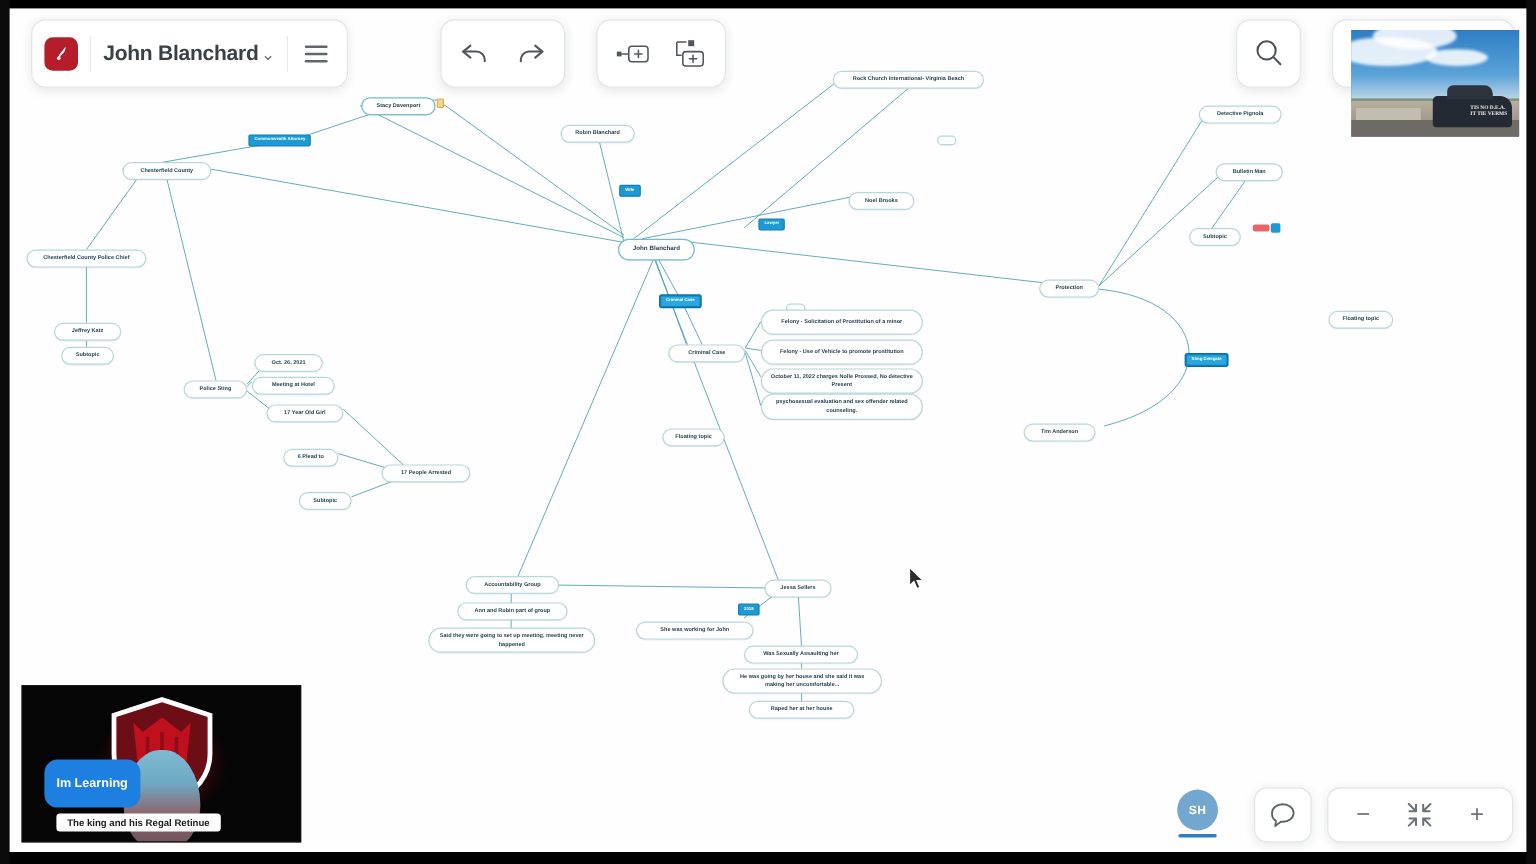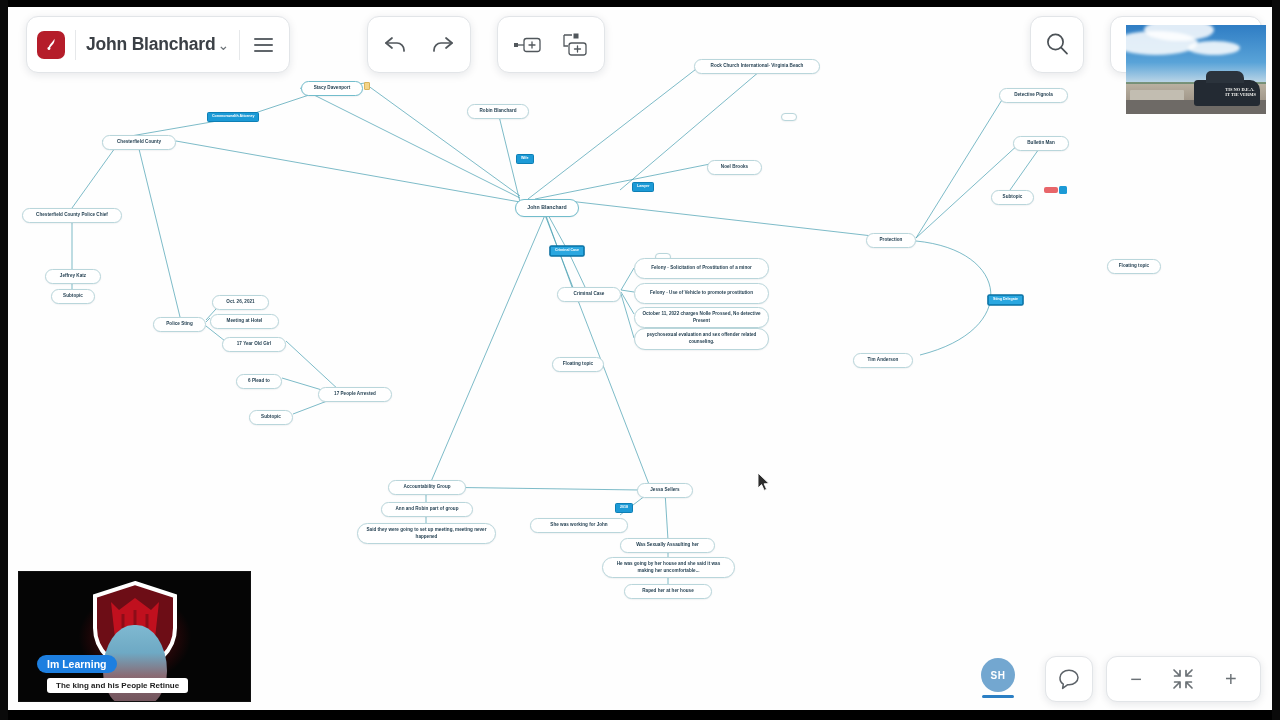--- a/index.html
+++ b/index.html
@@ -203,21 +203,21 @@
   }
   .head {
     position: absolute; left: 50%; bottom: -6px; transform: translateX(-50%);
     width: 64px; height: 82px; z-index: 4;
     background: linear-gradient(#7fb9d1 0%, #6ea9c4 34%, #8a6b74 62%, #6d4f57 100%);
     border-radius: 48% 48% 40% 40% / 56% 56% 44% 44%;
   }
   .badge-live {
     position: absolute; left: 18px; bottom: 28px; z-index: 6;
     background: #1d7fe0; color: #fff; font-size: 10.5px; font-weight: bold;
-    padding: 3px 10px; border-radius: 11px; white-space: nowrap;
+    padding: 14px 10px; border-radius: 11px; white-space: nowrap;
   }
   .caption {
     position: absolute; left: 28px; bottom: 8px; z-index: 6;
     background: #ffffff; color: #1b1b1b; font-size: 8px; font-weight: bold;
     padding: 3px 9px; border-radius: 3px; white-space: nowrap;
   }
 
   
   #cursor { position: absolute; left: 757px; top: 472px; z-index: 55; }
 </style>
@@ -428,21 +428,21 @@
 
   <div id="webcam">
     <div class="glow"></div>
     <svg class="shield" viewBox="0 0 92 96">
       <path d="M46 3 L86 16 V48 C86 72 66 86 46 93 C26 86 6 72 6 48 V16 Z" fill="#6d0d16" stroke="#ffffff" stroke-width="4"></path>
       <path d="M46 18 L62 30 L70 22 L66 58 H26 L22 22 L30 30 Z" fill="#c8101f" opacity=".92"></path>
       <path d="M34 34 v26 M46 30 v30 M58 34 v26" stroke="#8d0d18" stroke-width="3" fill="none"></path>
     </svg>
     <div class="head"></div>
     <div class="badge-live">Im Learning</div>
-    <div class="caption">The king and his People Retinue</div>
+    <div class="caption">The king and his Regal Retinue</div>
   </div>
 
   <svg id="cursor" width="14" height="20" viewBox="0 0 14 20">
     <path d="M1 1 L1 16 L4.6 12.6 L7.2 18.4 L9.6 17.3 L7.1 11.8 L12 11.6 Z" fill="#2c2c2c" stroke="#ffffff" stroke-width=".9"></path>
   </svg>
 
   <div class="bar top"></div>
   <div class="bar bottom"></div>
   <div class="sidebar-strip left"></div>
   <div class="sidebar-strip right"></div>

